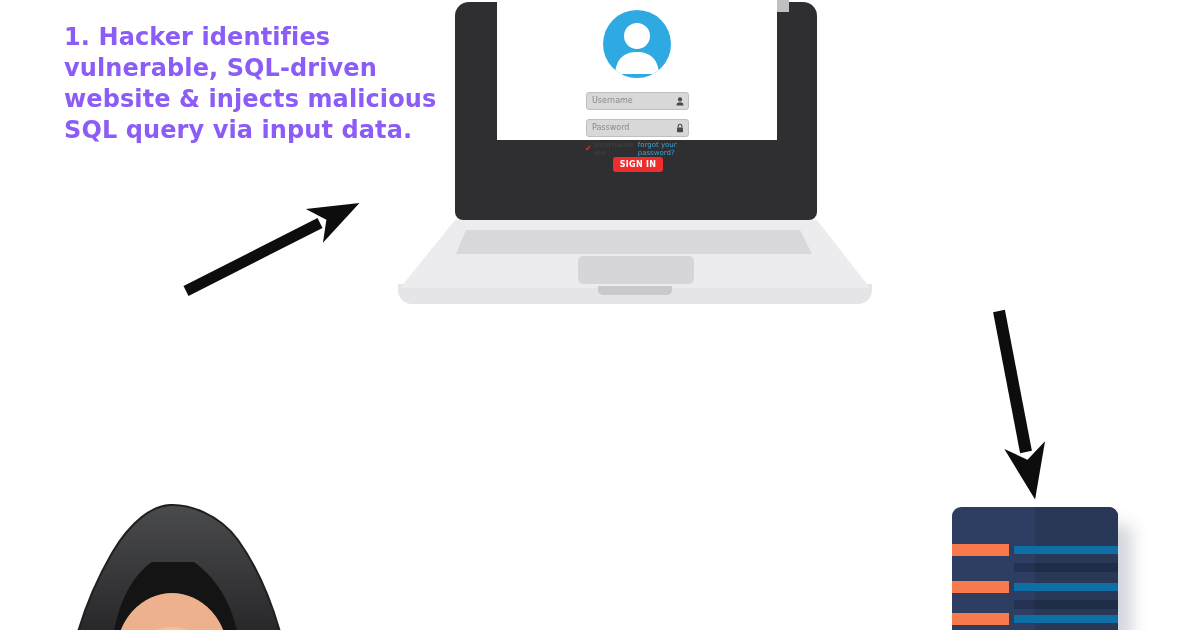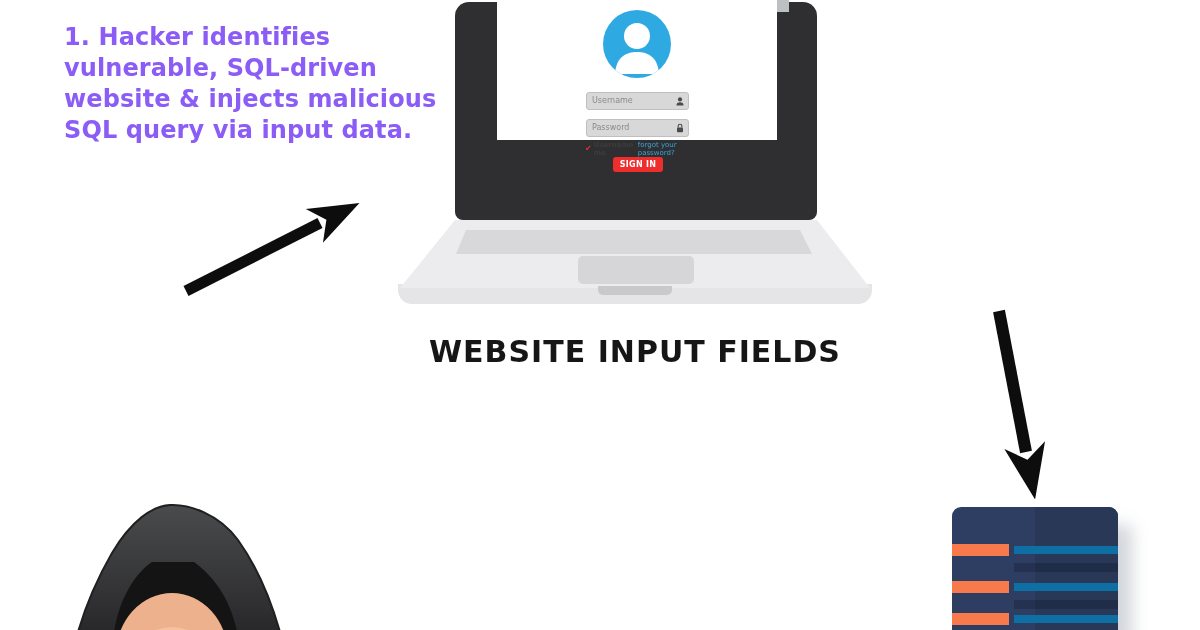--- a/index.html
+++ b/index.html
@@ -131,21 +131,20 @@
     </div>
     <div class="signin-btn">SIGN IN</div>
   </div>
   <div class="laptop-base">
     <div class="base-lip"></div>
     <div class="base-deck"></div>
     <div class="base-keys"></div>
     <div class="base-touchpad"></div>
     <div class="base-notch"></div>
   </div>
-  <div class="caption">WEBSITE INPUT FIELDS</div>
 
 
   <div class="server">
     <div class="server-right"></div>
     <div class="slot slot1"></div>
     <div class="slot slot2"></div>
     <div class="stripe-orange o1"></div>
     <div class="stripe-teal t1"></div>
     <div class="stripe-orange o2"></div>
     <div class="stripe-teal t2"></div>

